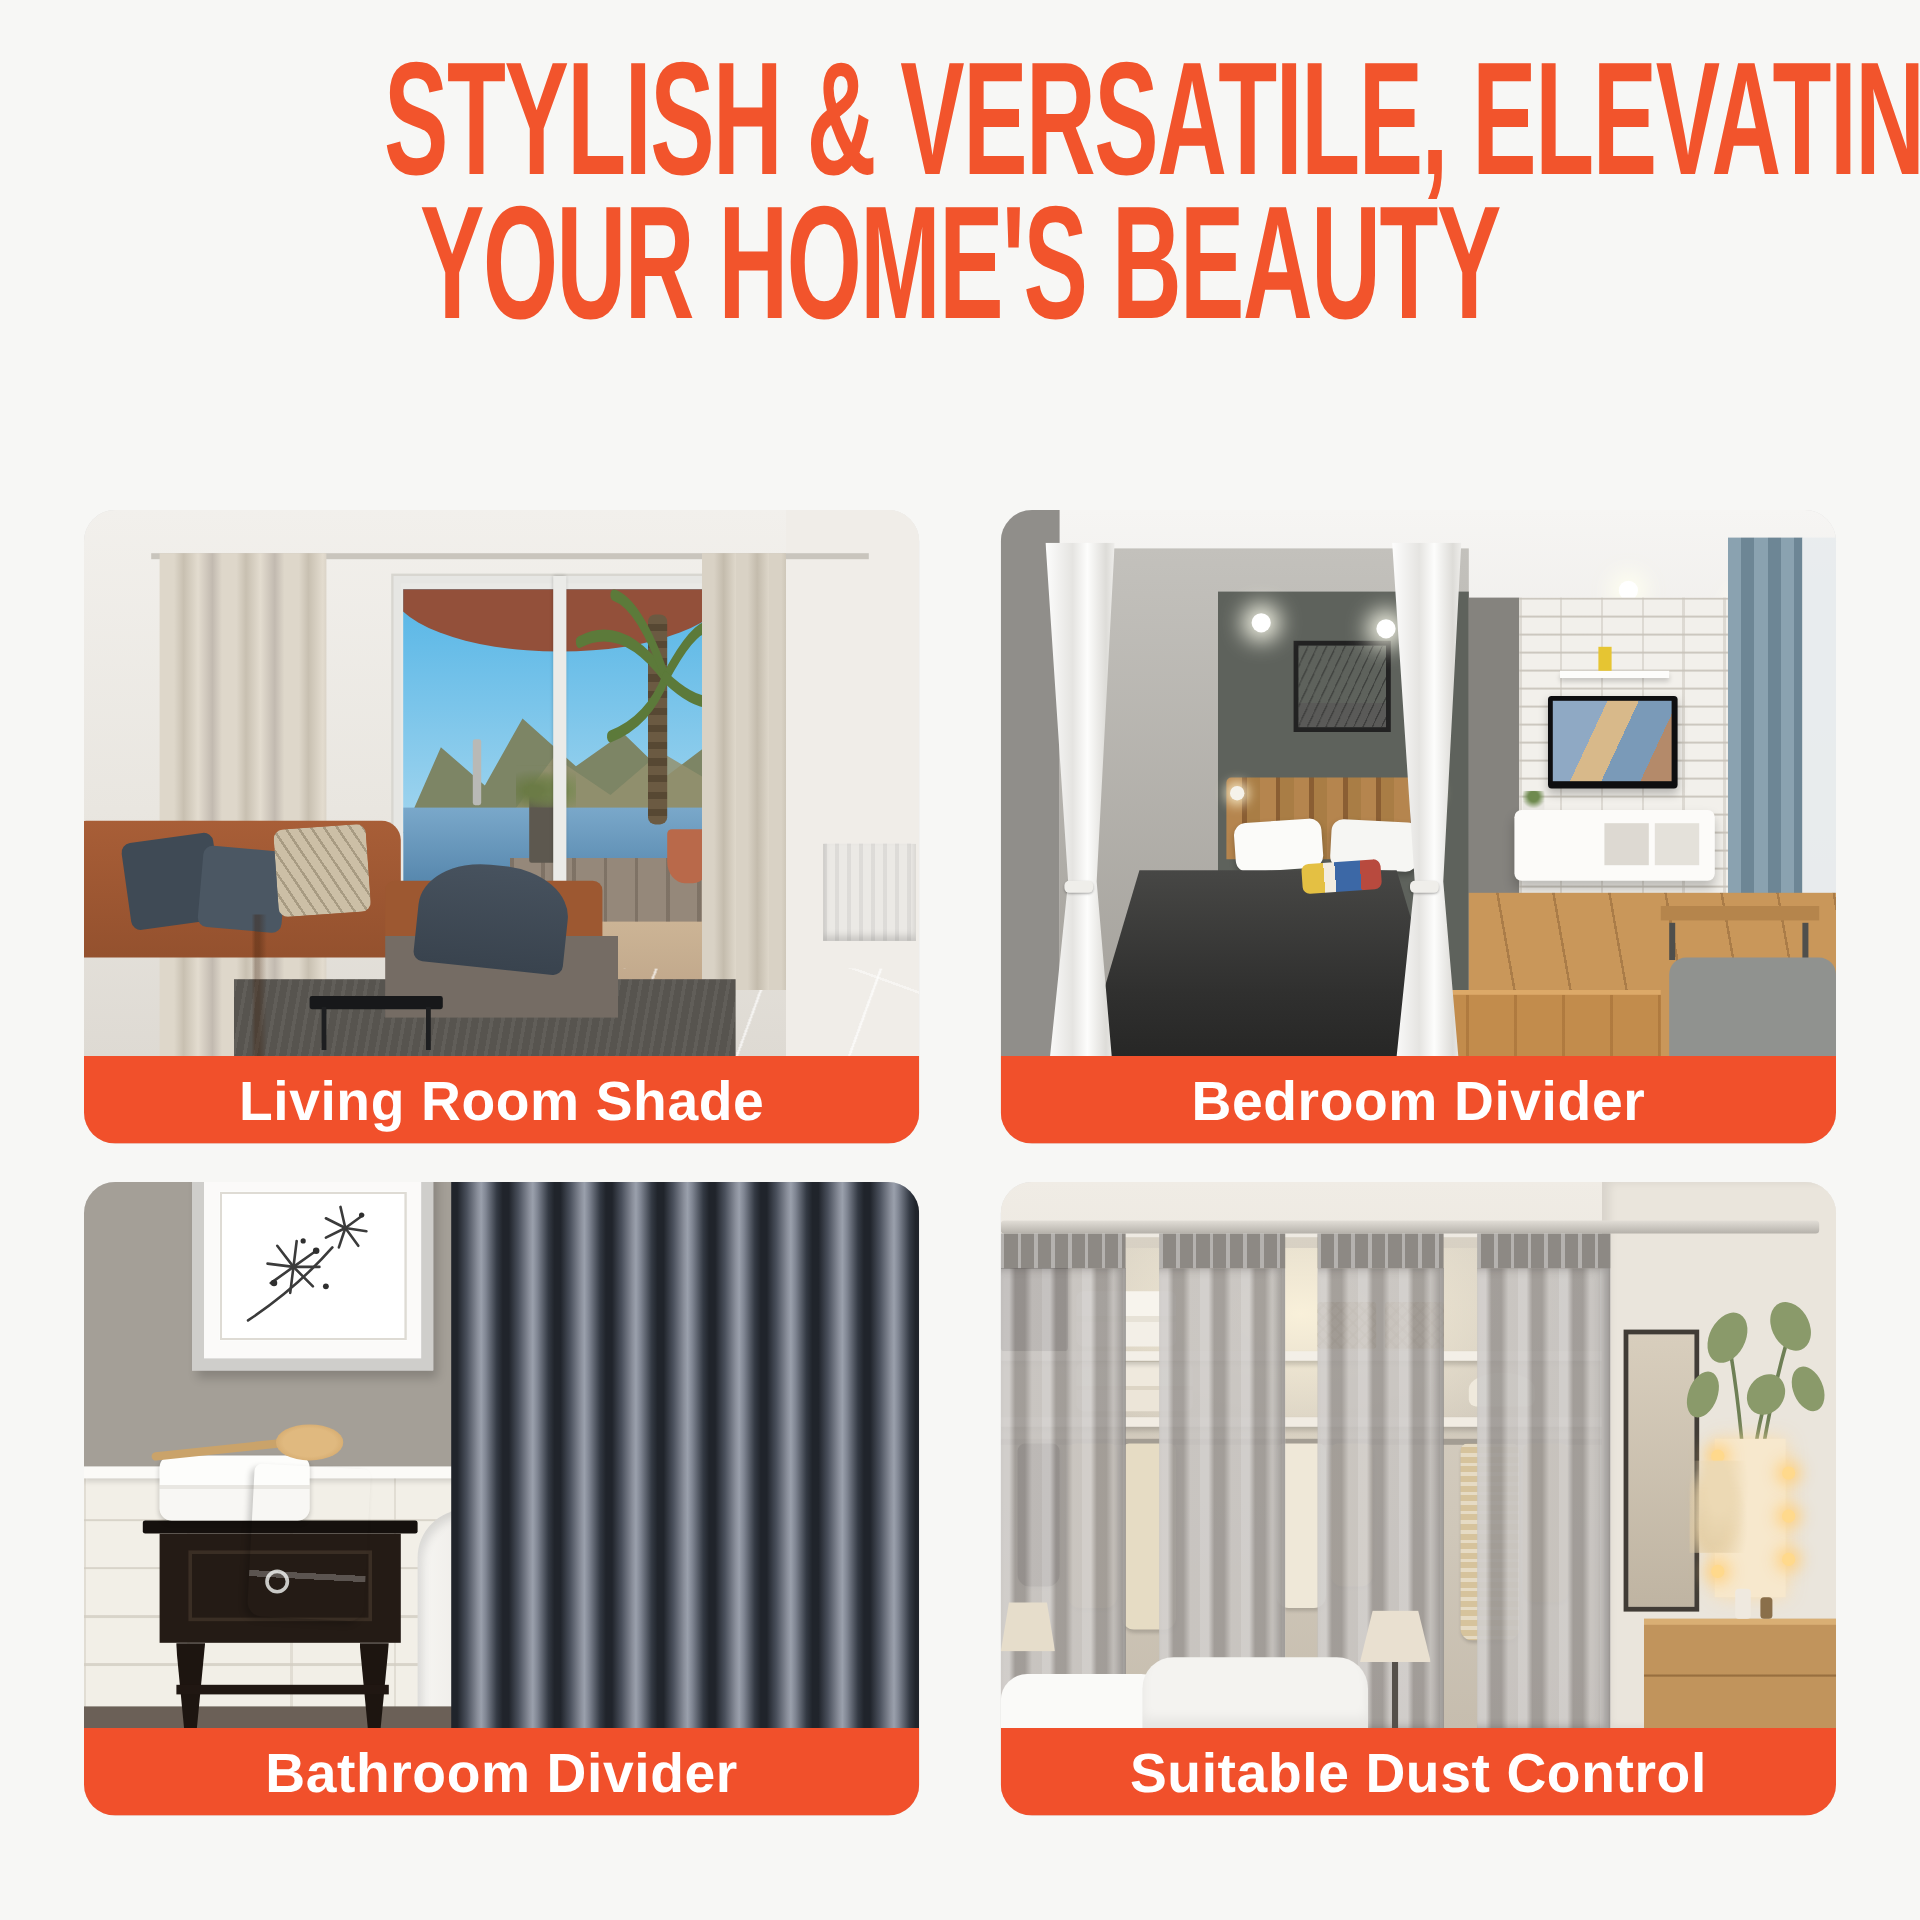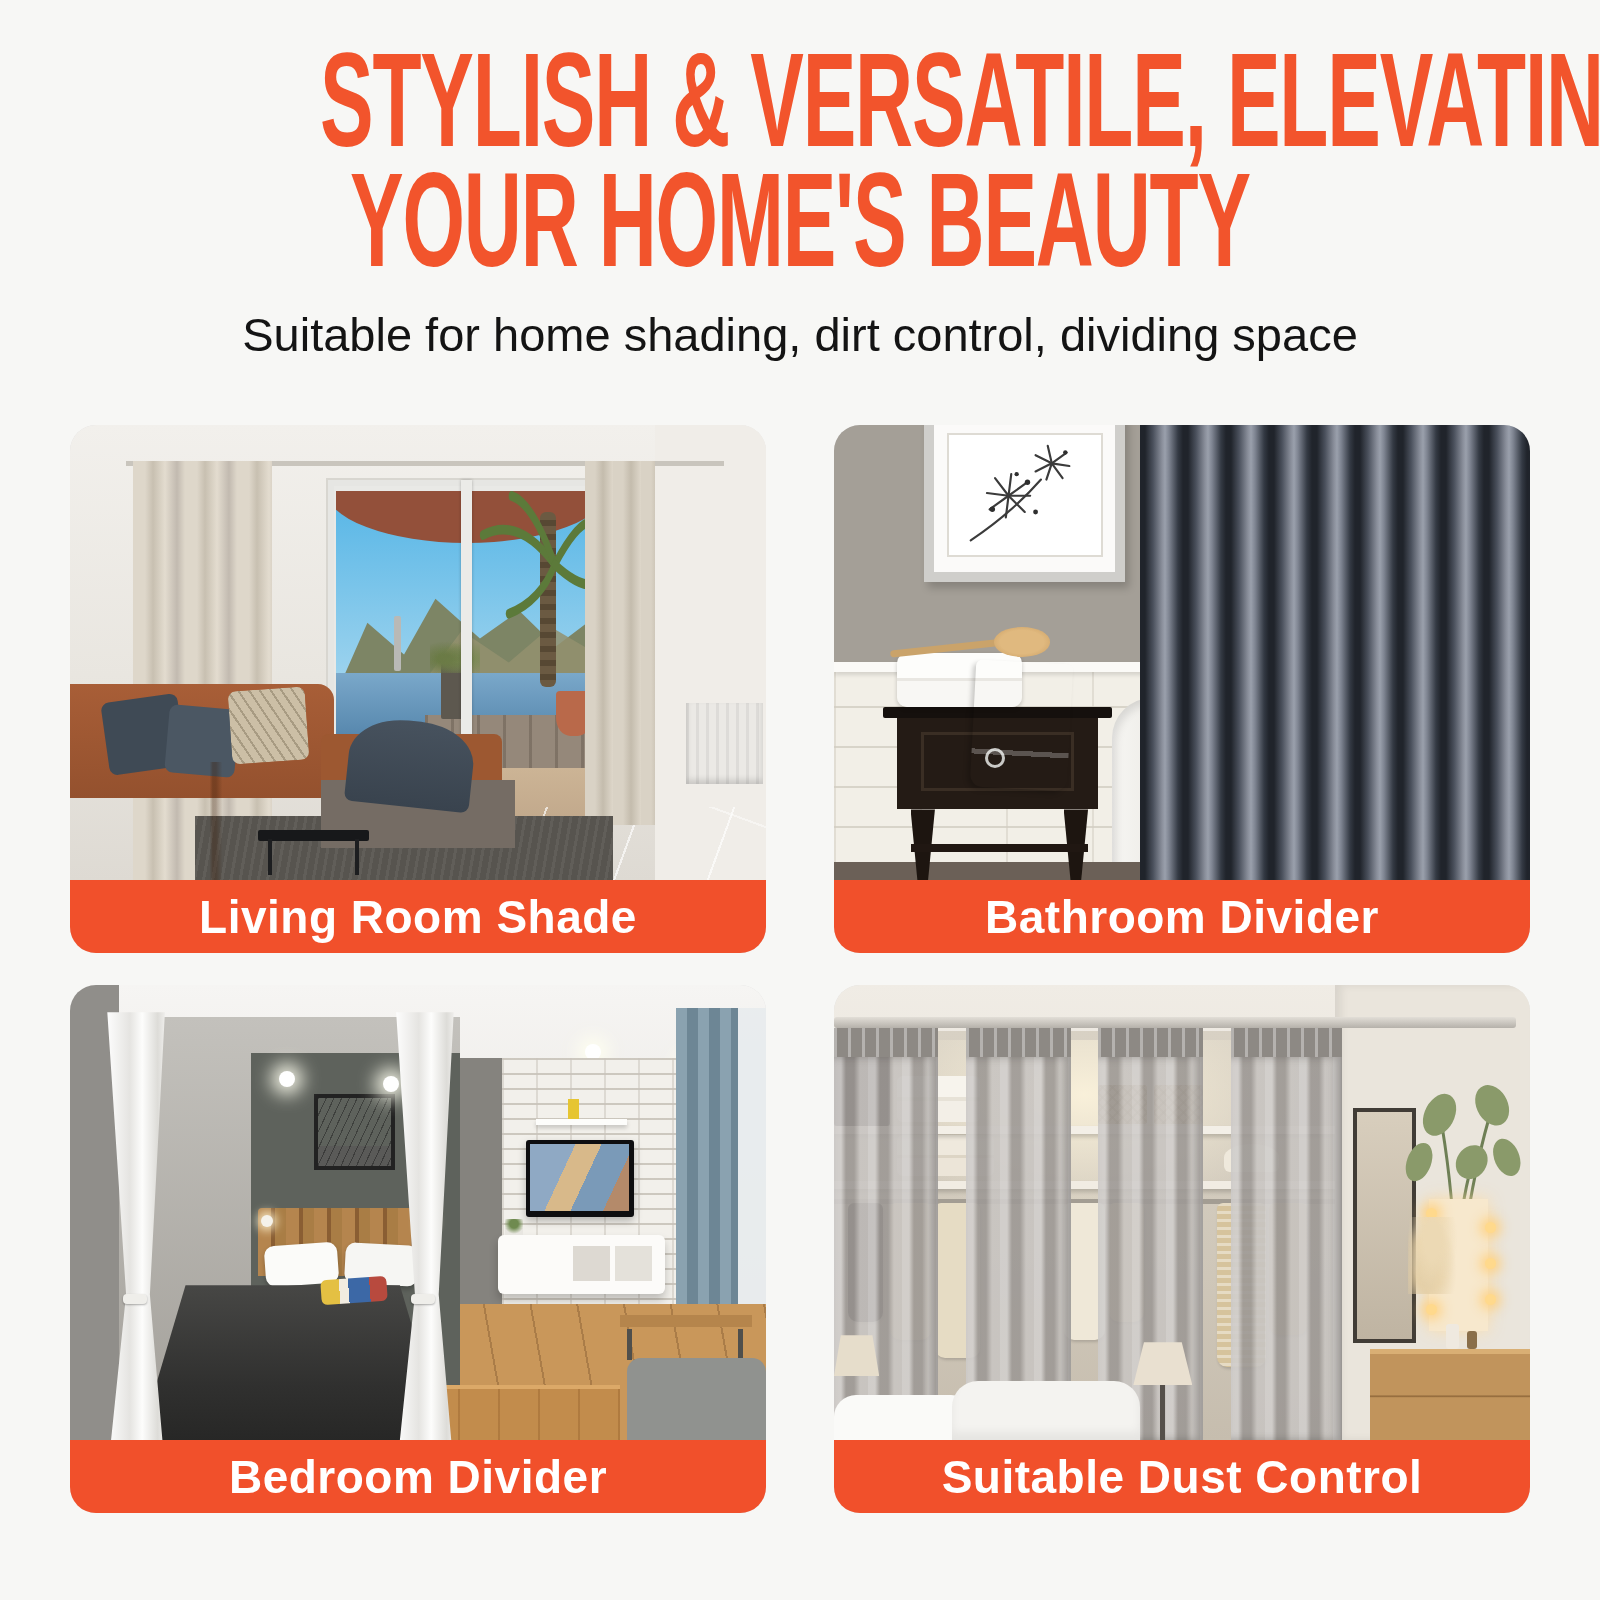--- a/index.html
+++ b/index.html
@@ -143,21 +143,20 @@
   .s4-lampshadeL{left:0;width:6.5%;top:77%;height:9%;background:#e6ddcb;clip-path:polygon(15% 0,85% 0,100% 100%,0 100%);}
 </style>
 </head>
 <body>
 
 <div class="header">
   <h1 class="headline">
     <span>STYLISH &amp; VERSATILE, ELEVATING</span>
     <span>YOUR HOME'S BEAUTY</span>
   </h1>
-  <p class="subtitle">Suitable for home shading, dirt control, dividing space</p>
 </div>
 
 <div class="cards">
 
   <div class="card">
     <div class="photo" aria-label="Living room with brown leather sofa, beige curtains and sliding glass door opening to a lake and mountain terrace view">
       <div class="s1-wall"></div>
       <div class="s1-rwall"></div>
       <div class="s1-rod"></div>
       <div class="s1-door">
@@ -199,20 +198,68 @@
       <div class="s1-sofaseat"></div>
       <div class="s1-chaise"></div>
       <div class="s1-chbase"></div>
       <div class="s1-throw"></div>
       <div class="s1-table"></div>
       <div class="s1-legA"></div>
       <div class="s1-legB"></div>
     </div>
     <div class="caption">
       <span>Living Room Shade</span>
+    </div>
+  </div>
+
+  <div class="card">
+    <div class="photo" aria-label="Bedroom nook with pallet headboard and dark bed separated from the living area by white ceiling-track curtains">
+      <div class="s2-bg"></div>
+      <div class="s2-lwall"></div>
+      <div class="s2-nook"></div>
+      <div class="s2-accent"></div>
+      <div class="s2-frame"></div>
+      <div class="s2-spot" style="left:30%;top:19%;"></div>
+      <div class="s2-spot" style="left:45%;top:20%;"></div>
+      <div class="s2-spot" style="left:74%;top:13%;"></div>
+      <div class="s2-spot" style="left:88%;top:16%;"></div>
+      <div class="s2-head"></div>
+      <div class="s2-lampdot" style="left:27.5%;top:50.5%;"></div>
+      <div class="s2-lampdot" style="left:50.5%;top:50.5%;"></div>
+      <div class="s2-pil1"></div>
+      <div class="s2-pil2"></div>
+      <div class="s2-bed"></div>
+      <div class="s2-pilc"></div>
+      <div class="s2-graystrip"></div>
+      <div class="s2-brick"></div>
+      <div class="s2-shelf"></div>
+      <div class="s2-candle"></div>
+      <div class="s2-tv">
+          <div class="s2-tvscr"></div>
+        </div>
+      <div class="s2-console">
+        <div class="s2-cube1"></div>
+        <div class="s2-cube2"></div>
+      </div>
+      <div class="s2-deco-plant"></div>
+      <div class="s2-wincurt"></div>
+      <div class="s2-sheerR"></div>
+      <div class="s2-floor"></div>
+      <div class="s2-bench"></div>
+      <div class="s2-benchleg" style="left:80%;"></div>
+      <div class="s2-benchleg" style="left:96%;"></div>
+      <div class="s2-armchair"></div>
+      <div class="s2-tablefront"></div>
+      <div class="s2-curt s2-curtL2"></div>
+      <div class="s2-tieL"></div>
+      <div class="s2-curt s2-curtC"></div>
+      <div class="s2-tieC"></div>
+    </div>
+    <div class="caption">
+      <span>Bedroom Divider</span>
     </div>
   </div>
 
   <div class="card">
     <div class="photo" aria-label="Bathroom with framed botanical print, black side table with towels and a dark gray pleated divider curtain">
       <div class="s3-wallup"></div>
       <div class="s3-tile"></div>
       <div class="s3-rail"></div>
       <div class="s3-frame">
         <div class="s3-mat"></div>
@@ -259,68 +306,20 @@
       <div class="s3-legR"></div>
       <div class="s3-lowshelf"></div>
       <div class="s3-towelstack"></div>
       <div class="s3-towelgray"></div>
       <div class="s3-brushhandle"></div>
       <div class="s3-brushhead"></div>
       <div class="s3-curtain"></div>
     </div>
     <div class="caption">
       <span>Bathroom Divider</span>
-    </div>
-  </div>
-
-  <div class="card">
-    <div class="photo" aria-label="Bedroom nook with pallet headboard and dark bed separated from the living area by white ceiling-track curtains">
-      <div class="s2-bg"></div>
-      <div class="s2-lwall"></div>
-      <div class="s2-nook"></div>
-      <div class="s2-accent"></div>
-      <div class="s2-frame"></div>
-      <div class="s2-spot" style="left:30%;top:19%;"></div>
-      <div class="s2-spot" style="left:45%;top:20%;"></div>
-      <div class="s2-spot" style="left:74%;top:13%;"></div>
-      <div class="s2-spot" style="left:88%;top:16%;"></div>
-      <div class="s2-head"></div>
-      <div class="s2-lampdot" style="left:27.5%;top:50.5%;"></div>
-      <div class="s2-lampdot" style="left:50.5%;top:50.5%;"></div>
-      <div class="s2-pil1"></div>
-      <div class="s2-pil2"></div>
-      <div class="s2-bed"></div>
-      <div class="s2-pilc"></div>
-      <div class="s2-graystrip"></div>
-      <div class="s2-brick"></div>
-      <div class="s2-shelf"></div>
-      <div class="s2-candle"></div>
-      <div class="s2-tv">
-          <div class="s2-tvscr"></div>
-        </div>
-      <div class="s2-console">
-        <div class="s2-cube1"></div>
-        <div class="s2-cube2"></div>
-      </div>
-      <div class="s2-deco-plant"></div>
-      <div class="s2-wincurt"></div>
-      <div class="s2-sheerR"></div>
-      <div class="s2-floor"></div>
-      <div class="s2-bench"></div>
-      <div class="s2-benchleg" style="left:80%;"></div>
-      <div class="s2-benchleg" style="left:96%;"></div>
-      <div class="s2-armchair"></div>
-      <div class="s2-tablefront"></div>
-      <div class="s2-curt s2-curtL2"></div>
-      <div class="s2-tieL"></div>
-      <div class="s2-curt s2-curtC"></div>
-      <div class="s2-tieC"></div>
-    </div>
-    <div class="caption">
-      <span>Bedroom Divider</span>
     </div>
   </div>
 
   <div class="card">
     <div class="photo" aria-label="Open cloakroom closet with shelves and hanging clothes covered by gray sheer curtains, vanity with lit mirror at right">
       <div class="s4-bg"></div>
       <div class="s4-closet"></div>
       <div class="s4-glow"></div>
       <div class="s4-darkstack"></div>
       <div class="s4-linen1"></div>

